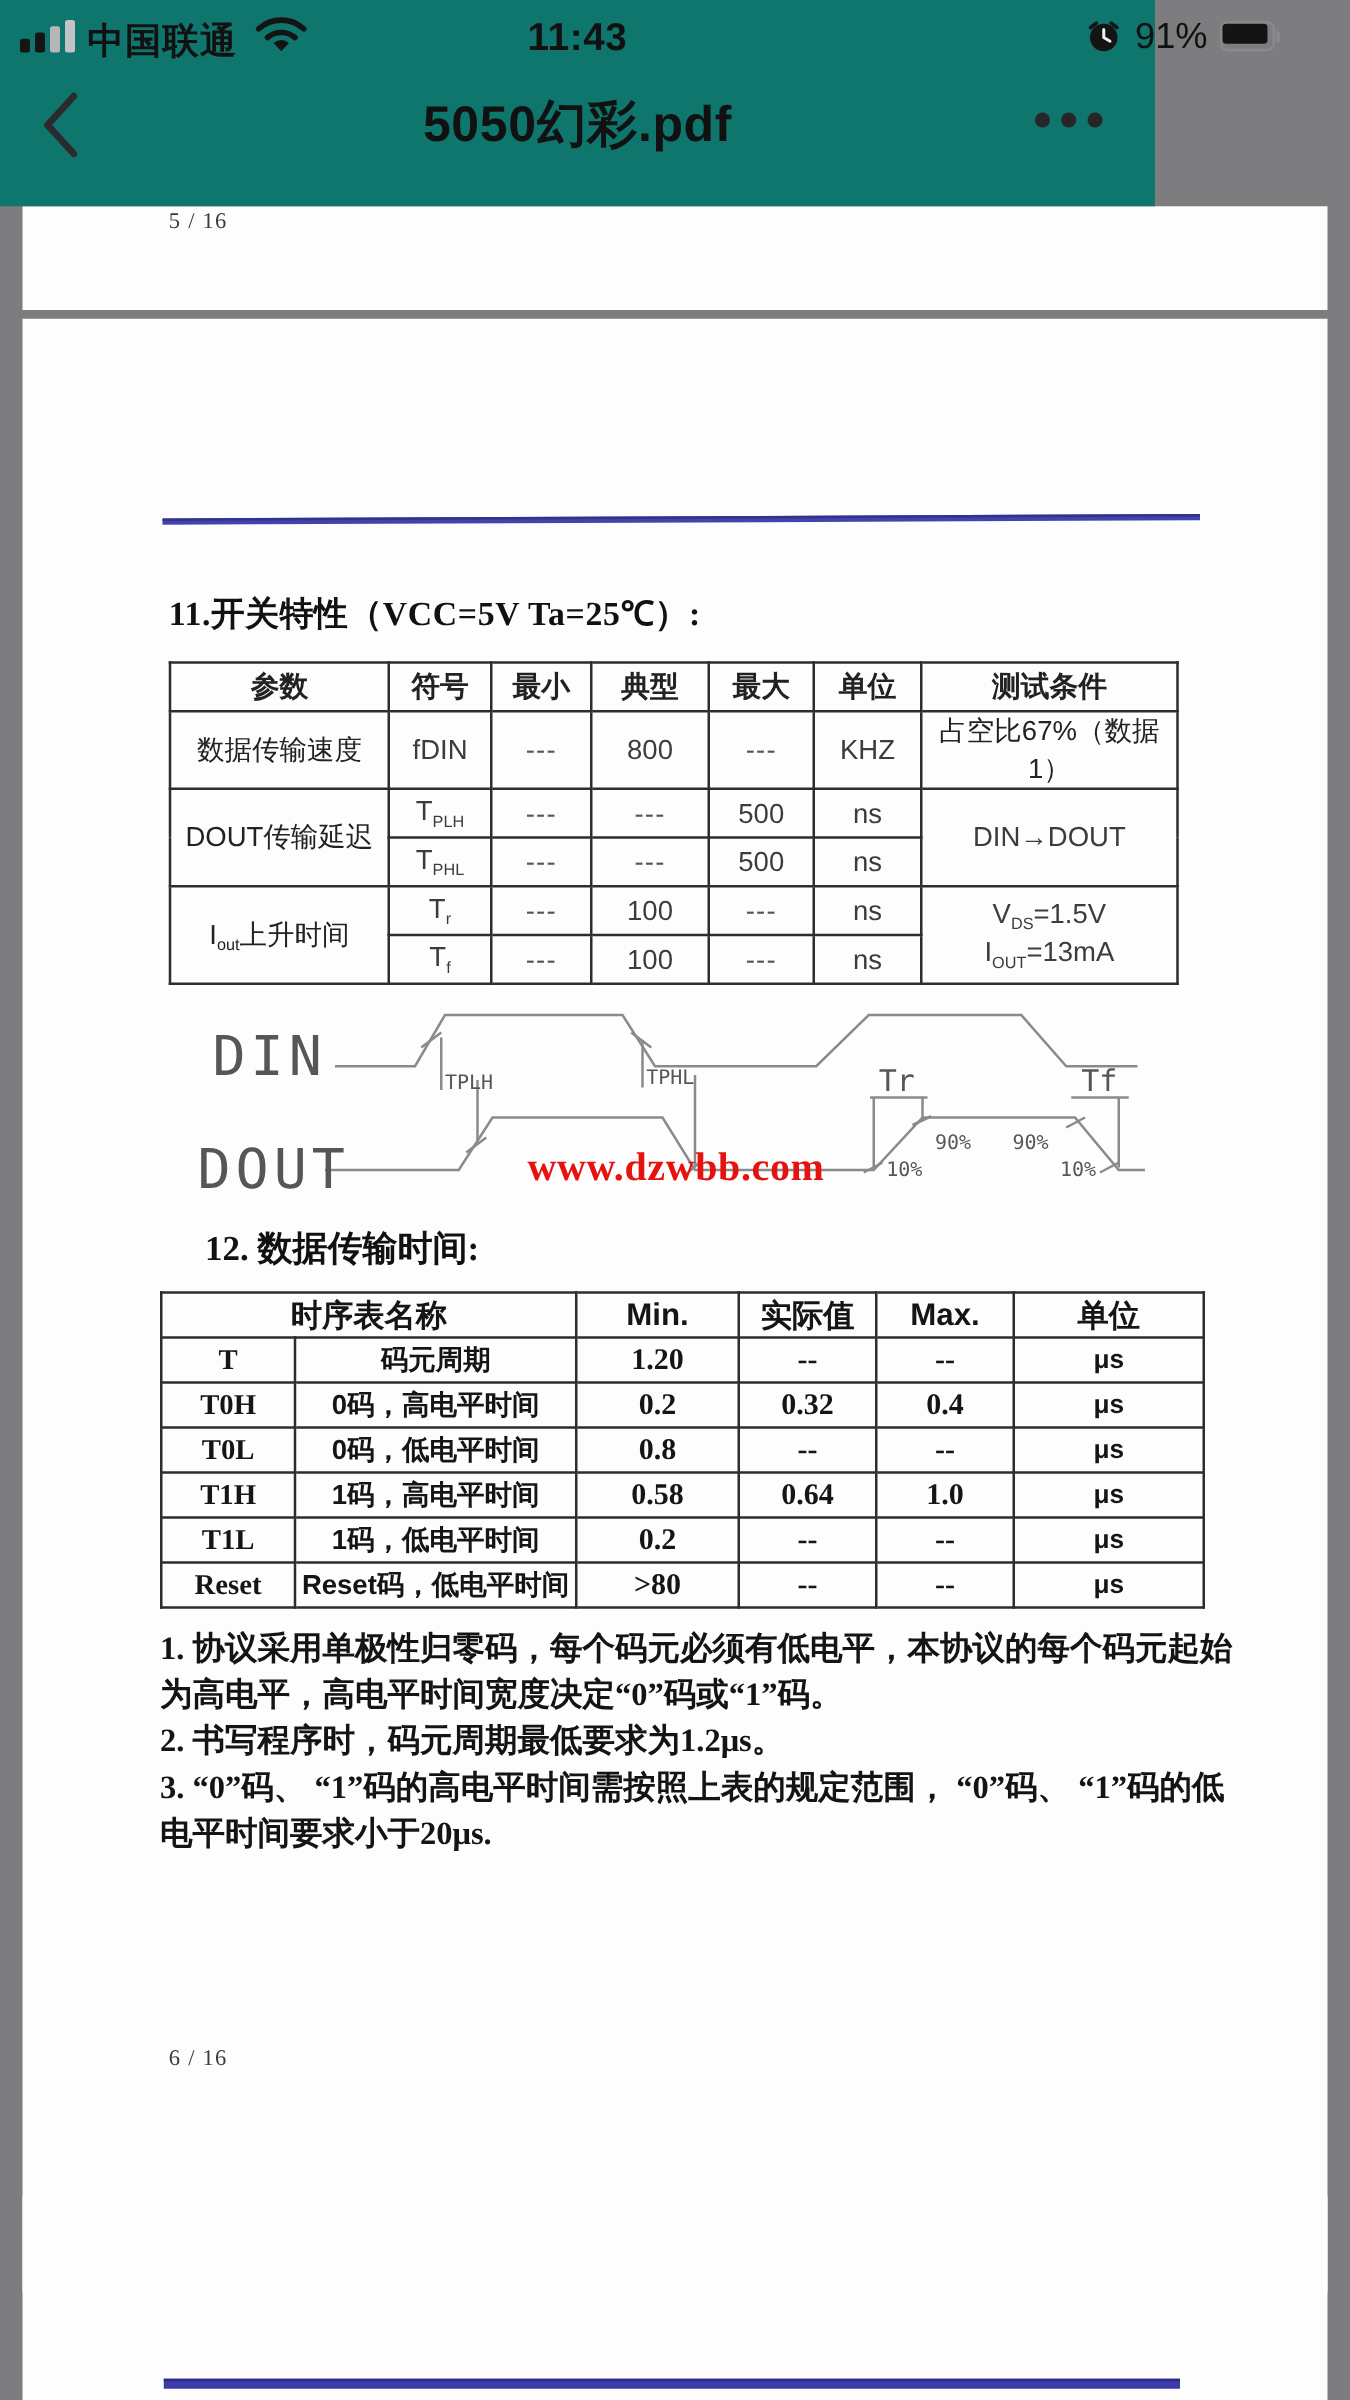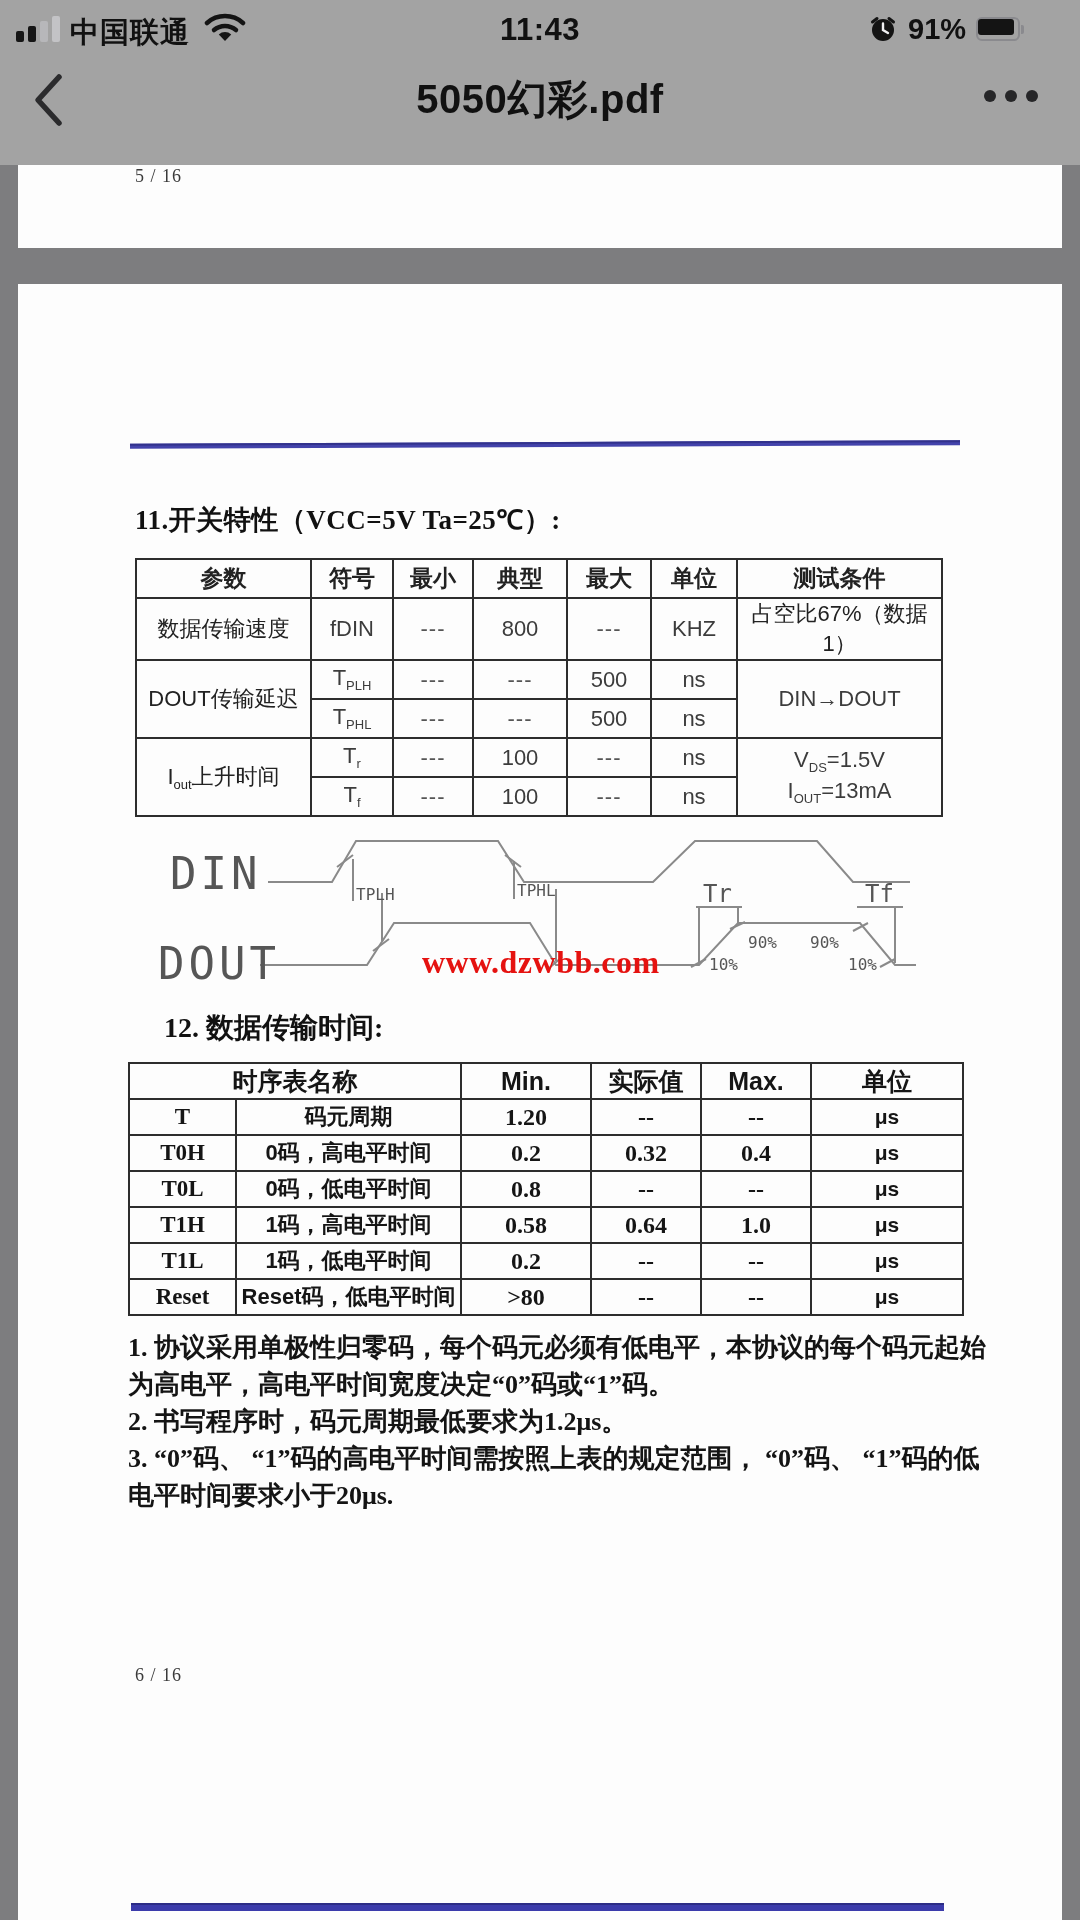--- a/index.html
+++ b/index.html
@@ -1,47 +1,47 @@
 <!DOCTYPE html>
 <html><head>
 <meta charset="utf-8">
 <style>
   * { margin:0; padding:0; box-sizing:border-box; }
   html,body { width:1080px; height:1920px; }
   body { position:relative; background:#7d7d7f; font-family:"Liberation Sans",sans-serif; overflow:hidden; color:#111; }
 
   
-  .header { position:absolute; top:0; left:0; width:1080px; height:165px; background:#a3a3a3; z-index:5; }
+  .header { position:absolute; top:0; left:0; width:924px; height:165px; background:#0f766e; z-index:5; }
   .status { position:absolute; top:0; left:0; width:100%; height:57px; }
   .sigbars { position:absolute; left:16px; bottom:15px; display:flex; align-items:flex-end; gap:4px; }
   .sigbars i { display:block; width:8px; border-radius:2px; }
   .sigbars i:nth-child(1){height:11px;background:#151515;}
   .sigbars i:nth-child(2){height:16px;background:#151515;}
   .sigbars i:nth-child(3){height:21px;background:#b7b7ba;}
   .sigbars i:nth-child(4){height:26px;background:#c3c3c6;}
   .carrier { position:absolute; left:70px; top:13px; font-size:29px; font-weight:600; letter-spacing:1px; }
   .wifi { position:absolute; left:204px; top:13px; }
   .time { position:absolute; left:0; right:0; top:12px; text-align:center; font-size:31px; font-weight:700; letter-spacing:.5px; }
   .alarm { position:absolute; left:868px; top:14px; }
-  .batt-pct { position:absolute; left:908px; top:13px; font-size:29px; font-weight:700; }
+  .batt-pct { position:absolute; left:908px; top:13px; font-size:29px; font-weight:400; }
   .battery { position:absolute; left:976px; top:17px; width:48px; height:24px; }
   .batt-body { position:absolute; left:0; top:0; width:44px; height:24px; border:2px solid #8a8a8e; border-radius:6px; }
   .batt-fill { position:absolute; left:2px; top:2px; width:36px; height:16px; background:#141414; border-radius:3px; }
   .batt-tip { position:absolute; right:0; top:8px; width:3px; height:9px; background:#8a8a8e; border-radius:0 2px 2px 0; }
   .nav { position:absolute; top:44px; left:0; width:100%; height:108px; }
   .back { position:absolute; left:30px; top:28px; width:50px; height:56px; cursor:pointer; }
   .title { position:absolute; left:150px; right:150px; top:28px; text-align:center; font-size:40px; font-weight:700; letter-spacing:.5px; }
   .more { position:absolute; right:42px; top:46px; display:flex; gap:9px; cursor:pointer; }
   .more i { display:block; width:12px; height:12px; border-radius:50%; background:#262628; }
 
   
   .viewport { position:absolute; top:165px; left:0; width:1080px; height:1755px; }
   .page { position:absolute; left:18px; width:1044px; background:#fdfdfd; }
   .page5 { top:0; height:83px; }
-  .page6 { top:119px; height:1579px; }
+  .page6 { top:90px; height:1579px; }
   .page7 { top:1592px; height:163px; }
   .pgnum { position:absolute; font-family:"Liberation Serif",serif; font-size:18px; color:#3a3a3a; letter-spacing:1px; }
   .pg5 { left:117px; top:1px; }
   .pg6 { left:117px; top:1381px; }
 
   .rule1 { position:absolute; left:112px; top:158px; width:830px; height:5px; background:#4343ab; border-top:2px solid #32328c; transform:rotate(-0.25deg); }
   .rule7 { position:absolute; left:113px; top:146px; width:813px; height:8px; background:#3b3bab; border-top:2px solid #2c2c86; }
 
   .h11 { position:absolute; left:117px; top:216px; font-size:27px; font-weight:700; font-family:"Liberation Serif",serif; letter-spacing:.5px; }
   .h12 { position:absolute; left:110px; top:725px; font-size:28px; font-weight:700; font-family:"Liberation Serif",serif;margin-left:36px; }

